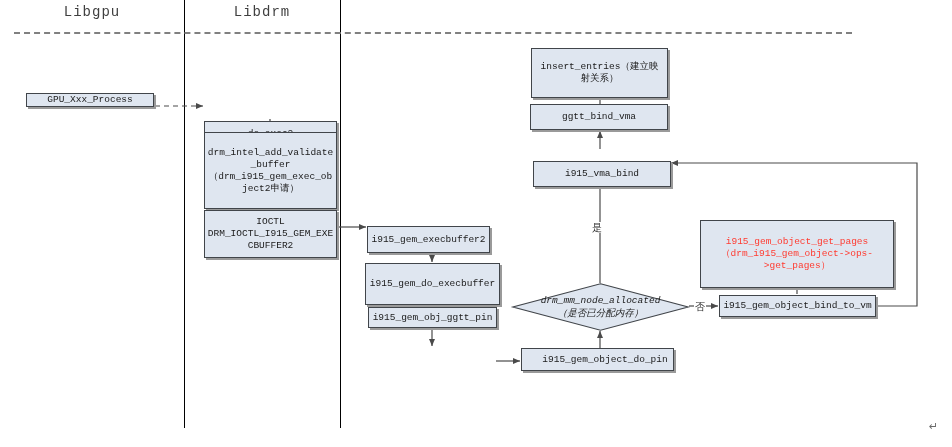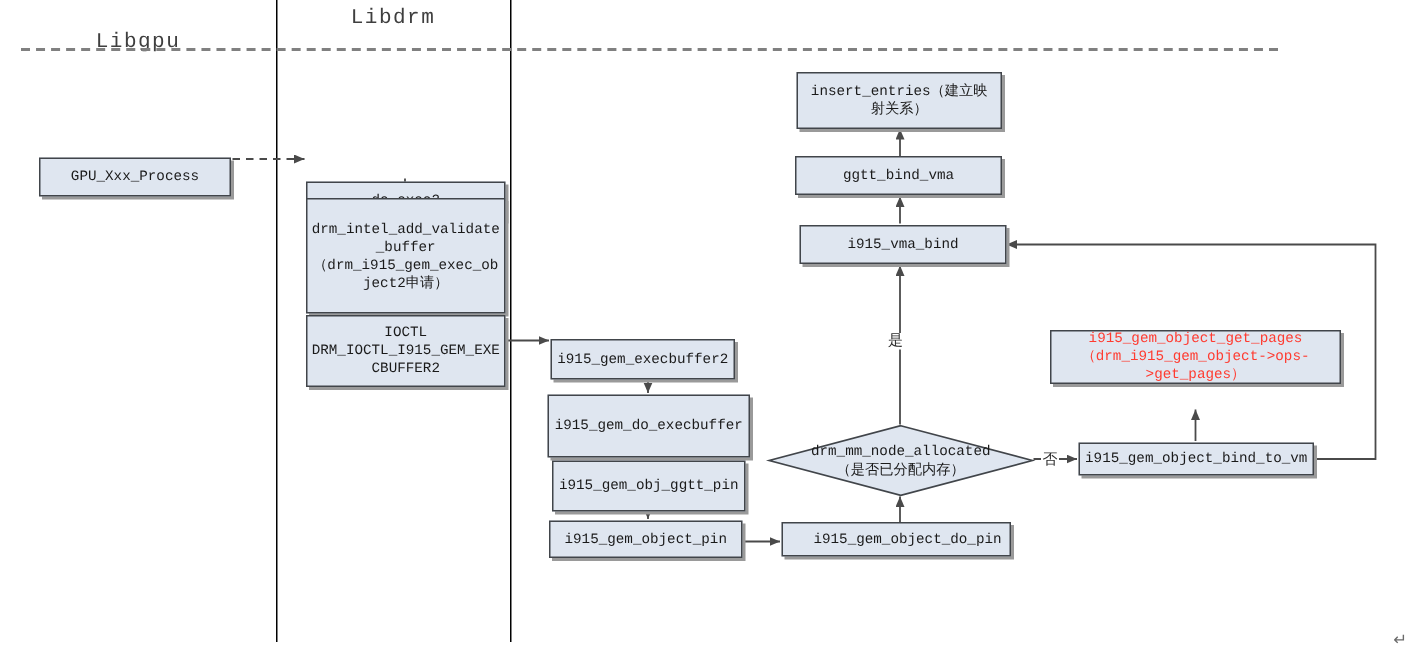--- a/index.html
+++ b/index.html
@@ -60,20 +60,21 @@
     color: #1a1a1a;
     padding: 1px 2px;
     white-space: pre-line;
   }
   .node.red {
     color: #ff3b30;
   }
   
   .diamond-wrap {
     position: absolute;
+    font-style: italic;
   }
   .diamond-wrap svg {
     position: absolute;
     left: 0;
     top: 0;
     overflow: visible;
   }
   .diamond-label {
     position: absolute;
     left: 0;
@@ -117,21 +118,21 @@
     font-family: "Liberation Sans", sans-serif;
     font-size: 11px;
     color: #6b6b6b;
   }
 </style>
 </head>
 <body>
 
 <div id="canvas">
 
-  <div class="lane-title" style="left:0px;width:184px;margin-top:16px;">Libgpu</div>
+  <div class="lane-title" style="left:0px;width:184px;">Libgpu</div>
   <div class="lane-title" style="left:184px;width:156px;">Libdrm</div>
 
   <div class="lane-div" style="left:184px;"></div>
   <div class="lane-div" style="left:340px;"></div>
 
   <div class="dash-rule"></div>
 
   <svg id="wires" viewBox="0 0 952 447">
     <defs>
       <marker id="ah" markerWidth="8" markerHeight="8" refX="7" refY="3" orient="auto" markerUnits="userSpaceOnUse">
@@ -165,62 +166,61 @@
       <path d="M797,294 L797,273" marker-end="url(#ah)"></path>
 
       <path d="M876,306 L917,306 L917,163 L671,163" marker-end="url(#ah)"></path>
 
       <path d="M600,149 L600,131" marker-end="url(#ah)"></path>
 
       <path d="M600,104 L600,86" marker-end="url(#ah)"></path>
     </g>
   </svg>
 
-  <div class="node" style="left: 26px; top: 93px; width: 128px; height: 26px; color: rgb(26, 26, 26); margin-top: 12px;">GPU_Xxx_Process</div>
+  <div class="node" style="left: 26px; top: 93px; width: 128px; height: 14px; color: rgb(26, 26, 26);">GPU_Xxx_Process</div>
 
   <div class="node" style="left: 204px; top: 93px; width: 133px; height: 26px; color: rgb(26, 26, 26); margin-top: 28px;">do_exec2</div>
 
   <div class="node" style="left: 204px; top: 132px; width: 133px; height: 77px; color: rgb(26, 26, 26);">drm_intel_add_validate
 _buffer
 （drm_i915_gem_exec_ob
 ject2申请）</div>
 
   <div class="node" style="left: 204px; top: 210px; width: 133px; height: 48px; color: rgb(26, 26, 26);">IOCTL
 DRM_IOCTL_I915_GEM_EXE
 CBUFFER2</div>
 
   <div class="node" style="left: 367px; top: 214px; width: 123px; height: 27px; color: rgb(26, 26, 26); margin-top: 12px;">i915_gem_execbuffer2</div>
 
   <div class="node" style="left: 365px; top: 263px; width: 135px; height: 42px; color: rgb(26, 26, 26);">i915_gem_do_execbuffer</div>
 
-  <div class="node" style="left: 368px; top: 307px; width: 129px; height: 34px; color: rgb(26, 26, 26);">i915_gem_obj_ggtt_pin</div>
-
-  <div class="node" style="left: 366px; top: 347px; width: 129px; height: 25px; color: rgb(26, 26, 26);">i915_gem_object_pin</div>
+  <div class="node" style="left: 368px; top: 307px; width: 129px; height: 21px; color: rgb(26, 26, 26);">i915_gem_obj_ggtt_pin</div>
+
 
   <div class="node" style="left: 521px; top: 348px; width: 153px; height: 23px; color: rgb(26, 26, 26); padding-left: 17px;">i915_gem_object_do_pin</div>
 
   <div class="diamond-wrap" style="left:512px; top:283px; width:177px; height:48px;">
     <svg width="177" height="48" viewBox="0 0 177 48">
       <polygon points="88.5,0.8 176.2,24 88.5,47.2 0.8,24" fill="#dfe6f0" stroke="#41454a" stroke-width="1.1"></polygon>
     </svg>
     <div class="diamond-label" style="color: rgb(26, 26, 26);">drm_mm_node_allocated
 （是否已分配内存）</div>
   </div>
 
   <div class="node" style="left: 719px; top: 295px; width: 157px; height: 22px; color: rgb(26, 26, 26);">i915_gem_object_bind_to_vm</div>
 
-  <div class="node red" style="left: 700px; top: 220px; width: 194px; height: 36px; color: rgb(255, 59, 48);">i915_gem_object_get_pages
+  <div class="node red" style="left: 700px; top: 220px; width: 194px; height: 68px; color: rgb(255, 59, 48);">i915_gem_object_get_pages
 （drm_i915_gem_object-&gt;ops-
 &gt;get_pages）</div>
 
-  <div class="node" style="left: 533px; top: 150px; width: 138px; height: 26px; color: rgb(26, 26, 26);">i915_vma_bind</div>
+  <div class="node" style="left: 533px; top: 161px; width: 138px; height: 26px; color: rgb(26, 26, 26);">i915_vma_bind</div>
 
   <div class="node" style="left: 530px; top: 104px; width: 138px; height: 26px; color: rgb(26, 26, 26);">ggtt_bind_vma</div>
 
-  <div class="node" style="left: 531px; top: 48px; width: 137px; height: 38px; color: rgb(26, 26, 26);">insert_entries（建立映
+  <div class="node" style="left: 531px; top: 48px; width: 137px; height: 50px; color: rgb(26, 26, 26);">insert_entries（建立映
 射关系）</div>
 
   <div class="edge-label" style="left:591px; top:222px;">是</div>
   <div class="edge-label" style="left:694px; top:301px;">否</div>
 
   <div class="pilcrow">↵</div>
 
 </div>
 
 </body></html>

